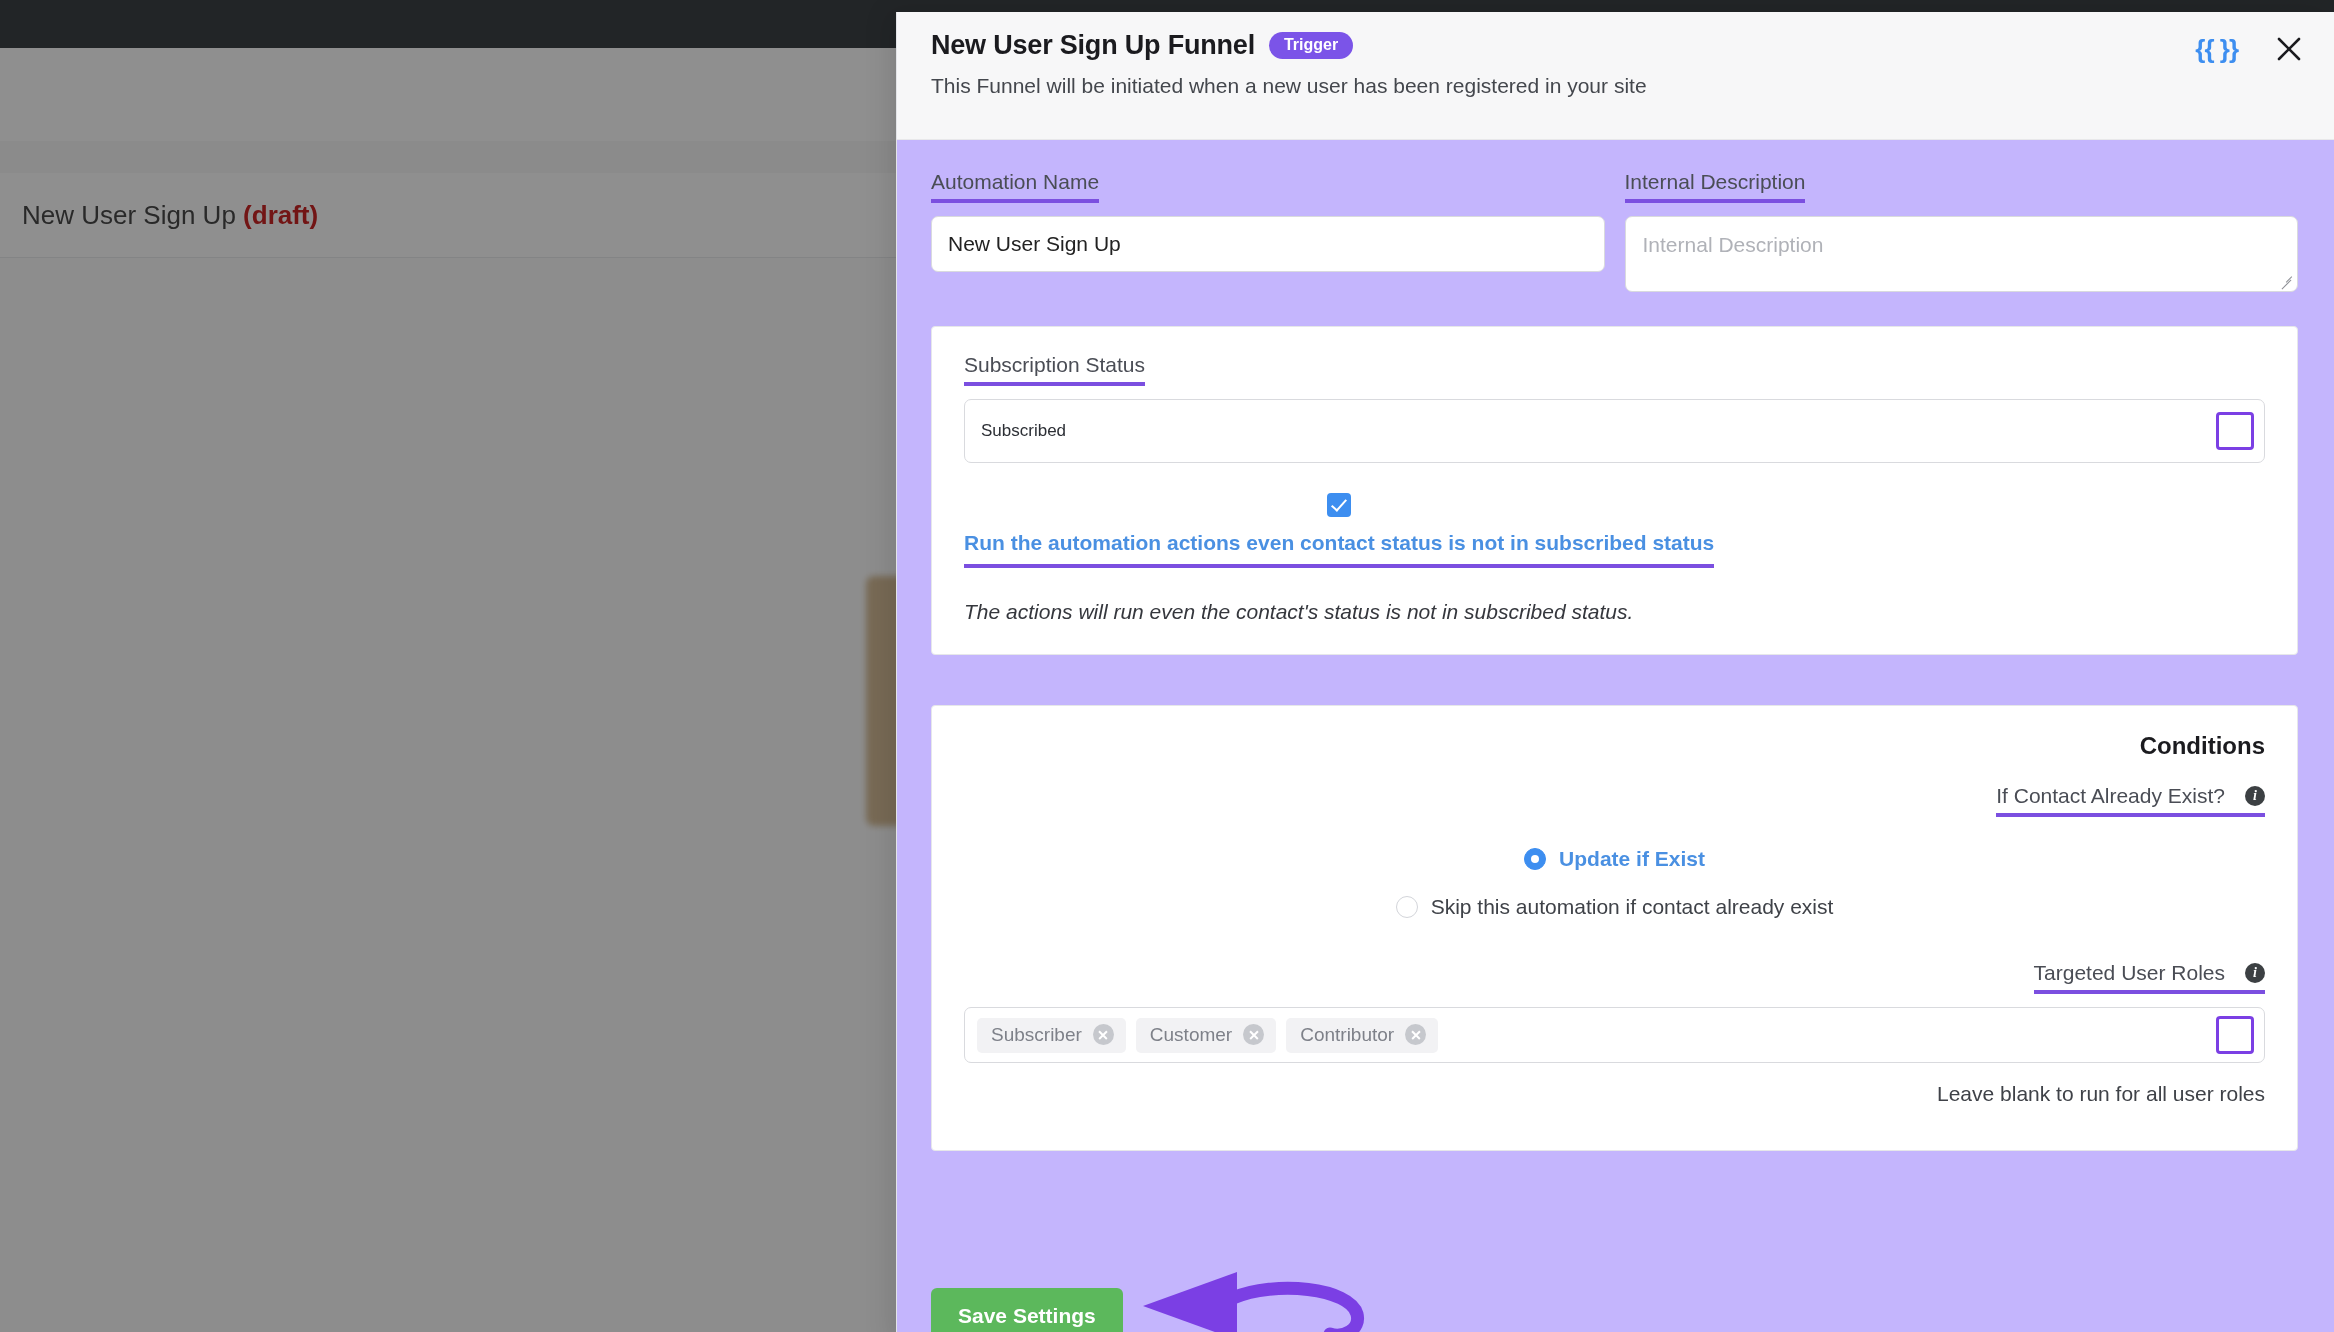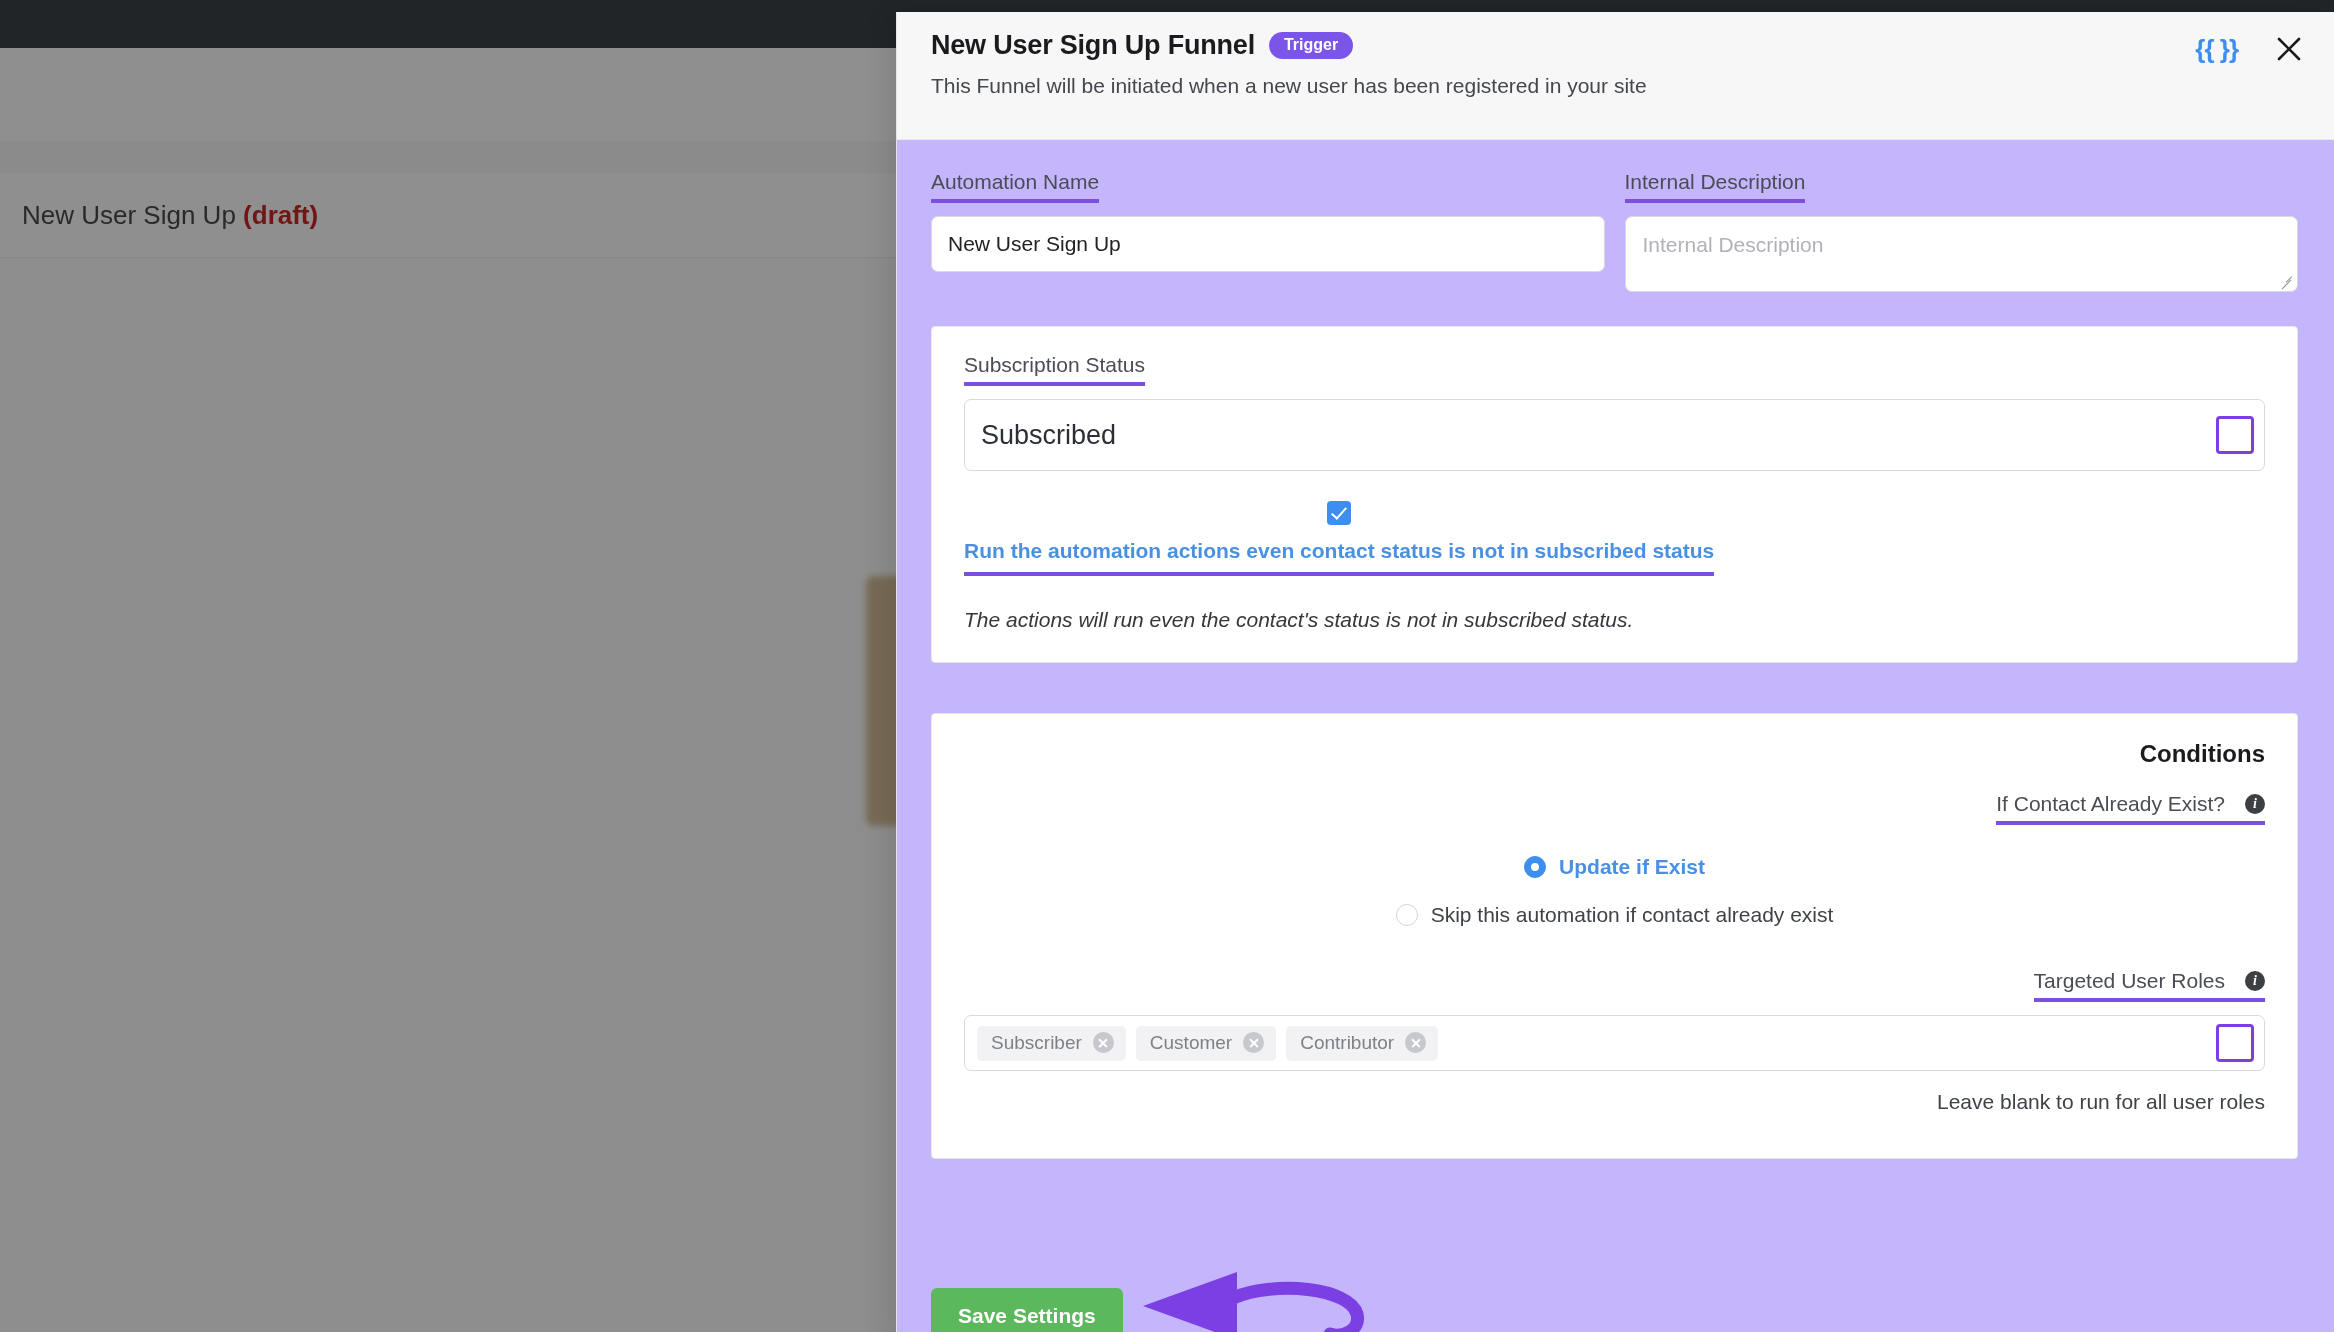--- a/index.html
+++ b/index.html
@@ -145,24 +145,24 @@
 
   
   .card {
     border: 1px solid #e6e7ea; border-radius: 4px;
     background: #ffffff; padding: 26px 32px 30px 32px;
   }
   .card-1 { margin-top: 34px; }
   .card-2 { margin-top: 50px; padding-bottom: 44px; text-align: right; }
 
   .select-box {
-    position: relative; width: 100%; height: 72px;
+    position: relative; width: 100%; height: 64px;
     border: 1px solid #d9dade; border-radius: 7px; background: #fff;
     display: flex; align-items: center; padding: 0 60px 0 16px;
-    font-size: 27px; color: #2c2f35;
+    font-size: 17px; color: #2c2f35;
     cursor: pointer;
   }
   .chev-highlight {
     position: absolute; right: 10px; top: 50%; transform: translateY(-50%);
     width: 38px; height: 38px;
     border: 3px solid #7b3fe4; border-radius: 4px;
     display: flex; align-items: center; justify-content: center;
   }
   .chev { width: 0; height: 0; line-height: 0; }
 

